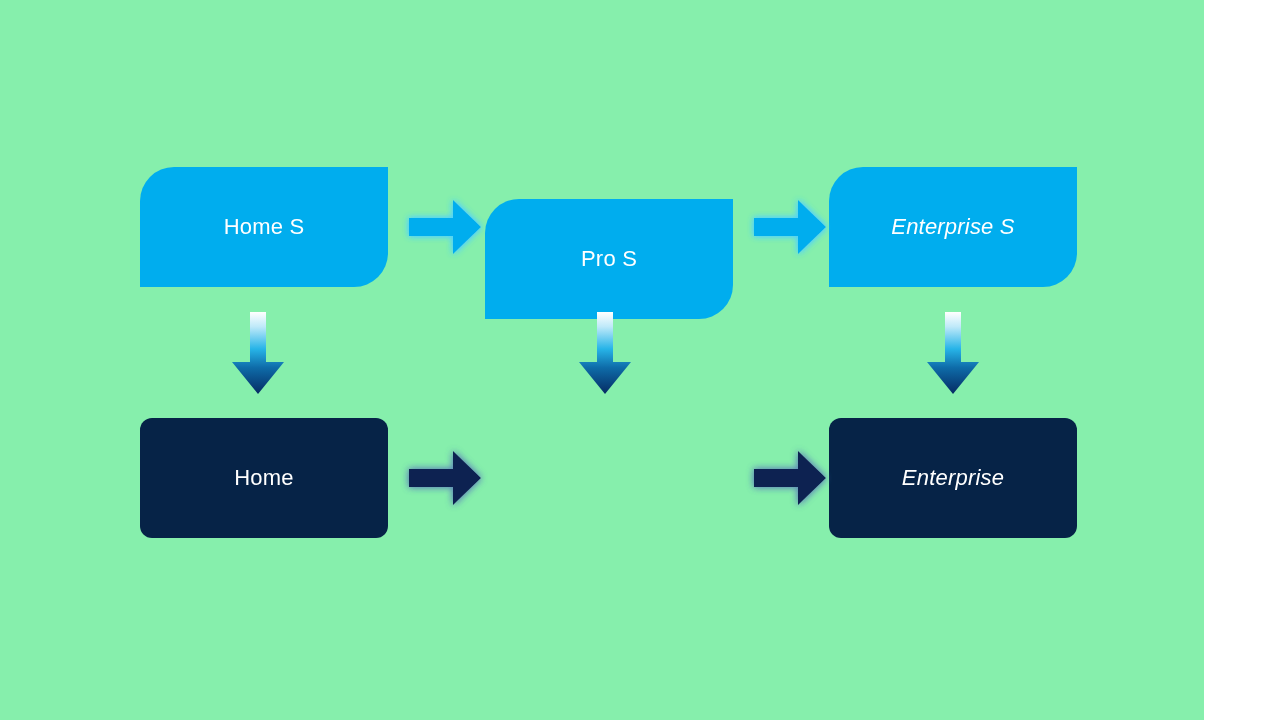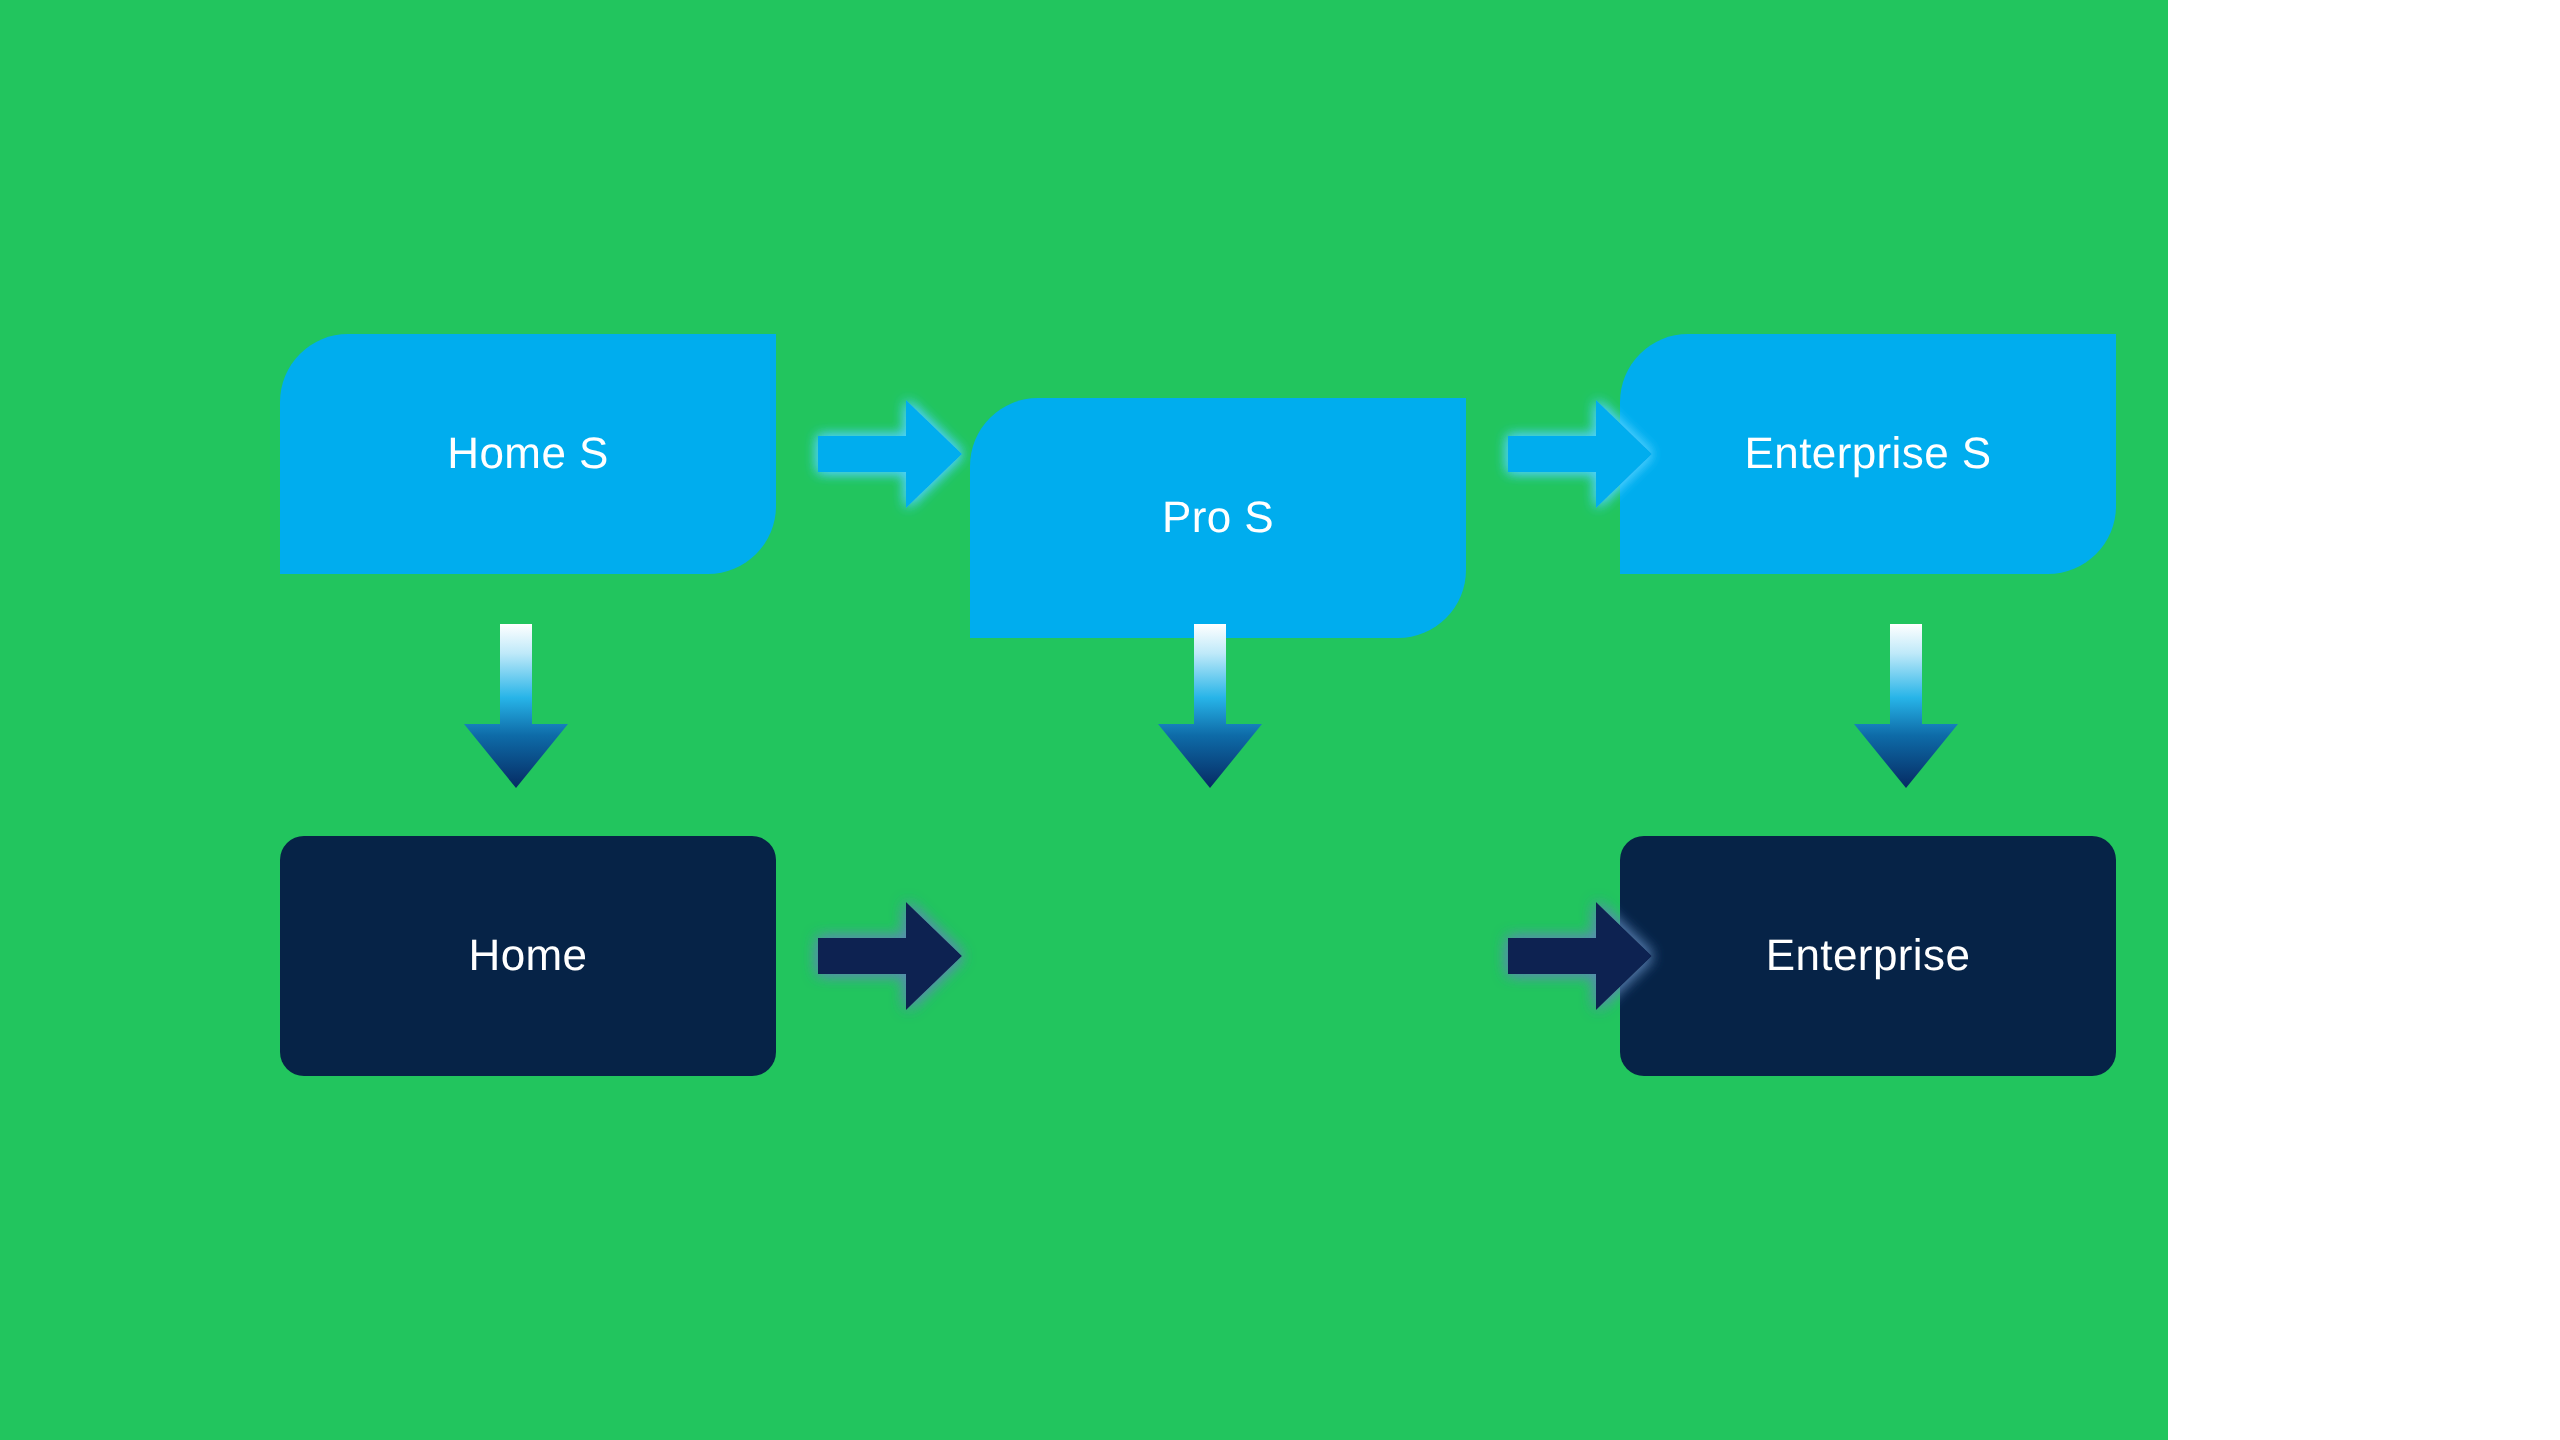--- a/index.html
+++ b/index.html
@@ -13,23 +13,23 @@
     height: 720px;
     overflow: hidden;
     font-family: "Liberation Sans", sans-serif;
     position: relative;
   }
 
   #canvas {
     position: absolute;
     left: 0;
     top: 0;
-    width: 1084px;
+    width: 1204px;
     height: 720px;
-    background: #22c55e;
+    background: #86efac;
   }
 
   
   .node {
     position: absolute;
     display: flex;
     align-items: center;
     justify-content: center;
     box-sizing: border-box;
     width: 248px;
@@ -56,21 +56,21 @@
   .node-product {
     background: #062347;
     border-radius: 12px;
   }
 
   
   .row-top    { top: 167px; }
   .row-bottom { top: 418px; }
   .col-1 { left: 140px; }
   .col-2 { left: 485px; margin-top: 32px; }
-  .col-3 { left: 810px; }
+  .col-3 { left: 829px; font-style: italic; }
 
   
   .arrow {
     position: absolute;
   }
   .arrow svg {
     display: block;
     overflow: visible;
   }
 

